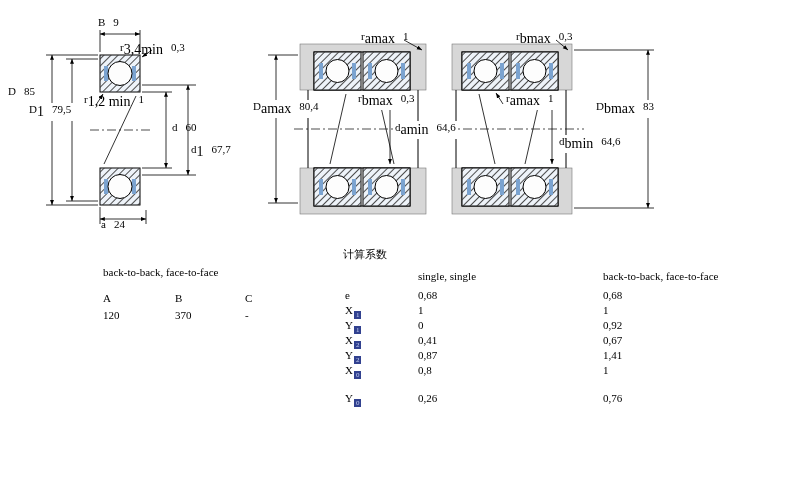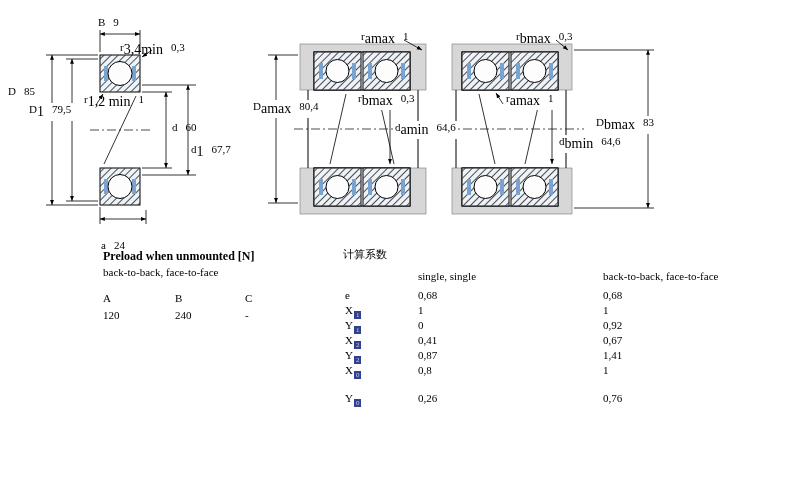--- a/index.html
+++ b/index.html
@@ -130,39 +130,38 @@
     </g>
   </svg>
 
   <span class="dim" style="left:98px;top:16px"><span>B</span><sub></sub><span class="val">9</span></span>
   <span class="dim" style="left:120px;top:41px"><span>r</span><sub>3,4min</sub><span class="val">0,3</span></span>
   <span class="dim" style="left:8px;top:85px"><span>D</span><sub></sub><span class="val">85</span></span>
   <span class="dim wbg" style="left:27px;top:103px"><span>D</span><sub>1</sub><span class="val">79,5</span></span>
   <span class="dim" style="left:84px;top:93px"><span>r</span><sub>1,2 min</sub><span class="val">1</span></span>
   <span class="dim" style="left:172px;top:121px"><span>d</span><sub></sub><span class="val">60</span></span>
   <span class="dim" style="left:191px;top:143px"><span>d</span><sub>1</sub><span class="val">67,7</span></span>
-  <span class="dim" style="left:101px;top:239px"><span>a</span><sub></sub><span class="val">24</span></span>
+  <span class="dim" style="left:101px;top:218px"><span>a</span><sub></sub><span class="val">24</span></span>
 
   <span class="dim" style="left:361px;top:30px"><span>r</span><sub>amax</sub><span class="val">1</span></span>
   <span class="dim wbg" style="left:251px;top:100px"><span>D</span><sub>amax</sub><span class="val">80,4</span></span>
   <span class="dim wbg" style="left:356px;top:92px"><span>r</span><sub>bmax</sub><span class="val">0,3</span></span>
   <span class="dim wbg" style="left:393px;top:121px"><span>d</span><sub>amin</sub><span class="val">64,6</span></span>
 
   <span class="dim" style="left:516px;top:30px"><span>r</span><sub>bmax</sub><span class="val">0,3</span></span>
   <span class="dim wbg" style="left:504px;top:92px"><span>r</span><sub>amax</sub><span class="val">1</span></span>
-  <span class="dim wbg" style="left:594px;top:116px"><span>D</span><sub>bmax</sub><span class="val">83</span></span>
+  <span class="dim wbg" style="left:594px;top:100px"><span>D</span><sub>bmax</sub><span class="val">83</span></span>
   <span class="dim wbg" style="left:557px;top:135px"><span>d</span><sub>bmin</sub><span class="val">64,6</span></span>
 
-  <span class="txt bold" style="left:103px;top:249px">Preload when unmounted [N]</span>
   <span class="txt" style="left:103px;top:266px">back-to-back, face-to-face</span>
   <span class="txt" style="left:103px;top:292px">A</span>
   <span class="txt" style="left:175px;top:292px">B</span>
   <span class="txt" style="left:245px;top:292px">C</span>
   <span class="txt" style="left:103px;top:309px">120</span>
-  <span class="txt" style="left:175px;top:309px">240</span>
+  <span class="txt" style="left:175px;top:309px">370</span>
   <span class="txt" style="left:245px;top:309px">-</span>
 
   <span class="txt" style="left:343px;top:248px">计算系数</span>
   <span class="txt" style="left:418px;top:270px">single, single</span>
   <span class="txt" style="left:603px;top:270px">back-to-back, face-to-face</span>
 
   <span class="txt" style="left:345px;top:289px"><span>e</span></span>
   <span class="txt" style="left:418px;top:289px">0,68</span>
   <span class="txt" style="left:603px;top:289px">0,68</span>
 

